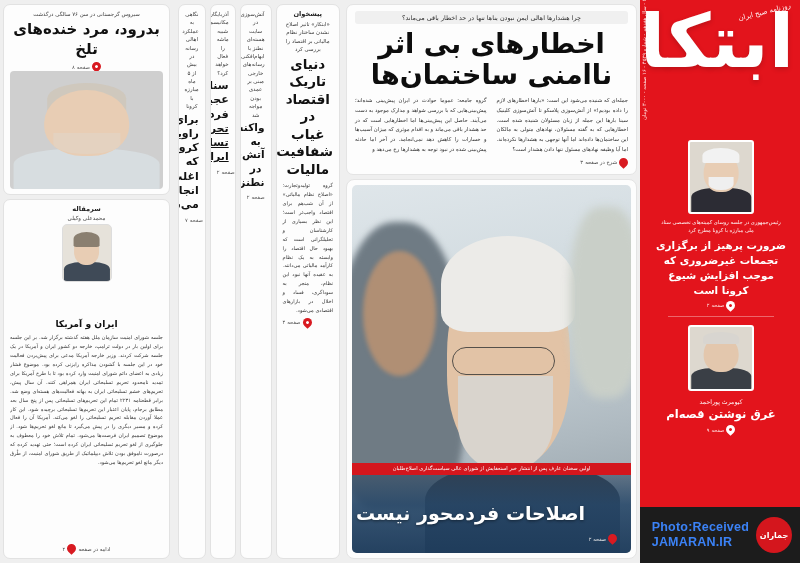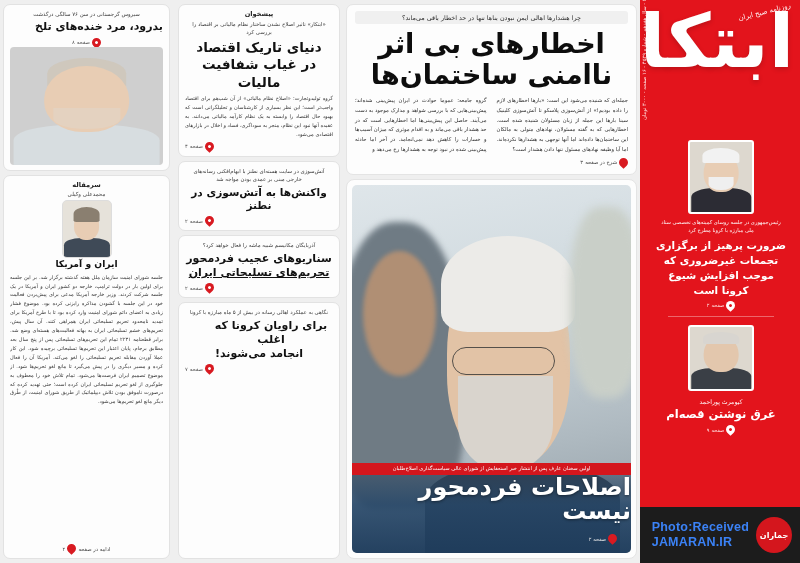--- a/index.html
+++ b/index.html
@@ -36,22 +36,22 @@
   .kicker{
     font-size:5.4px;line-height:1.55;
     color:#3a3a3a;text-align:center;
     letter-spacing:.1px;
     margin-bottom:2px;
   }
   .hl{
     font-weight:bold;color:#111;
     text-align:center;line-height:1.3;
   }
-  .hl-sm{font-size:11px;text-align:right;}
-  .hl-xs{font-size:9.2px;}
+  .hl-sm{font-size:15px;}
+  .hl-xs{font-size:9.2px;margin-top:36px;}
   .pagetag{
     display:flex;align-items:center;justify-content:center;
     gap:2px;margin-top:3px;
   }
   .pagetag .dot{
     width:9px;height:9px;border-radius:50% 50% 50% 0;
     background:#d81a21;transform:rotate(-45deg);
     display:inline-block;position:relative;
   }
   .pagetag .dot::after{
@@ -82,21 +82,21 @@
   .cont-tag{
     display:flex;align-items:center;justify-content:center;
     gap:2px;margin-top:3px;
   }
   .cont-tag .lbl{font-size:5.2px;color:#444;}
 
   
   .col-center{
     width:168px;flex:0 0 168px;
     padding:4px 3px;box-sizing:border-box;
-    display:flex;flex-direction:column;gap:4px;
+    display:flex;flex-direction:row;gap:4px;
   }
 
   
   .col-main{
     flex:1 1 auto;
     padding:4px 3px 4px 3px;box-sizing:border-box;
     display:flex;flex-direction:column;gap:4px;min-width:0;
   }
   .lead-card{
     background:#fdfdfd;border:1px solid #e4e4e4;border-radius:7px;
@@ -144,22 +144,22 @@
   }
   .red-bar{
     position:absolute;left:0;right:0;bottom:78px;height:12px;
     background:#d4161d;display:flex;align-items:center;justify-content:center;
   }
   .red-bar span{
     font-size:5.2px;color:#fff;line-height:1;white-space:nowrap;
     letter-spacing:.1px;
   }
   .cap-hl{
-    position:absolute;left:12px;right:0;bottom:30px;
-    text-align:right;color:#fff;font-size:24px;font-weight:bold;
+    position:absolute;left:4px;right:0;bottom:30px;
+    text-align:left;color:#fff;font-size:19px;font-weight:bold;
     line-height:1;text-shadow:0 1px 3px rgba(0,0,0,.45);
   }
   .cap-page{
     position:absolute;right:14px;bottom:10px;
     display:flex;align-items:center;gap:2px;
   }
   .cap-page .lbl{font-size:5px;color:#e8e8e8;}
 
   
   .col-left{

